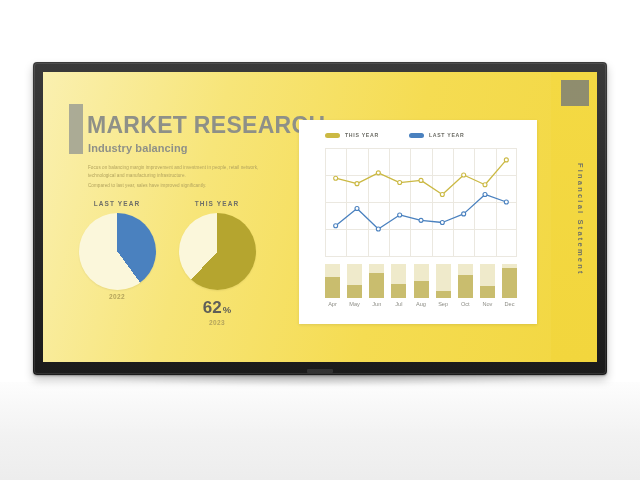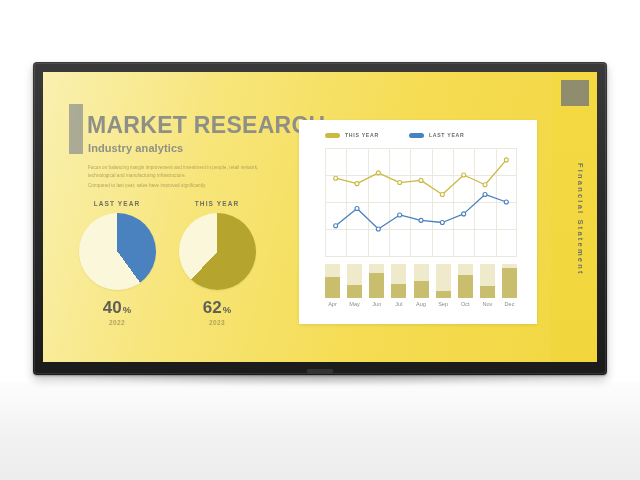--- a/index.html
+++ b/index.html
@@ -308,32 +308,29 @@
 
   <div class="monitor">
     <div class="monitor-inner-edge"></div>
     <div class="bezel-logo"></div>
 
     <div class="screen">
 
       <div class="left-col">
         <div class="title-accent"></div>
         <div class="main-title">MARKET RESEARCH</div>
-        <div class="subtitle">Industry analytics</div>
+        <div class="subtitle">Industry balancing</div>
         <div class="body-text p1">Focus on balancing margin improvement and investment in people, retail network, technological and manufacturing infrastructure.</div>
         <div class="body-text p2">Compared to last year, sales have improved significantly.</div>
 
         <div class="pies">
 
           <div class="pie-block left">
             <div class="pie-caption">LAST YEAR</div>
             <div class="pie" id="pie0" style="background: conic-gradient(rgb(74, 129, 191) 0deg, rgb(74, 129, 191) 144deg, rgb(251, 247, 219) 144deg, rgb(251, 247, 219) 360deg);"></div>
-            <div class="pie-stat">
-              <span>40</span><span class="pct">%</span>
-            </div>
             <div class="pie-year">2022</div>
           </div>
 
           <div class="pie-block right">
             <div class="pie-caption">THIS YEAR</div>
             <div class="pie" id="pie1" style="background: conic-gradient(rgb(181, 165, 47) 0deg, rgb(181, 165, 47) 223.2deg, rgb(251, 247, 219) 223.2deg, rgb(251, 247, 219) 360deg);"></div>
             <div class="pie-stat">
               <span>62</span><span class="pct">%</span>
             </div>
             <div class="pie-year">2023</div>

